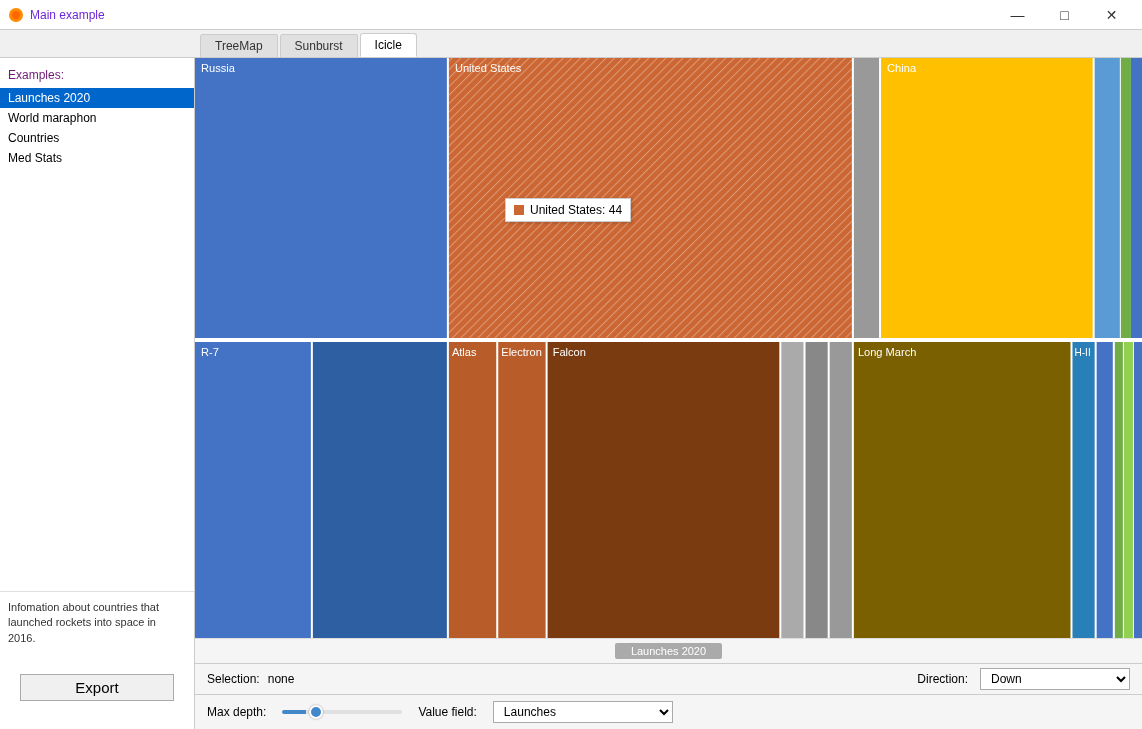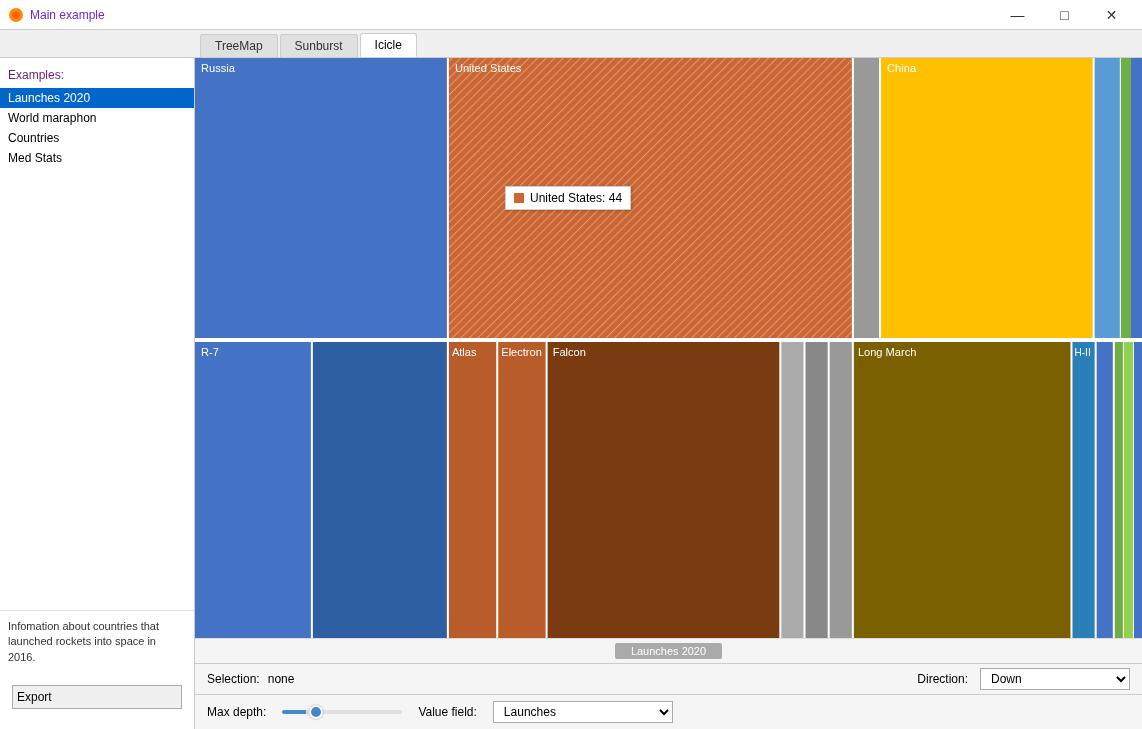--- a/index.html
+++ b/index.html
@@ -53,22 +53,22 @@
       padding: 3px 8px; cursor: pointer; font-size: 12px; color: #000;
     }
     .sidebar-item.selected {
       background: #0066cc; color: #ffffff;
     }
     .sidebar-description {
       padding: 8px; font-size: 11px; color: #333; line-height: 1.4;
       margin-top: auto; border-top: 1px solid #e0e0e0;
     }
     .export-btn {
-      margin: 12px; padding: 4px; border: 1px solid #aaa; background: #f0f0f0;
-      cursor: pointer; font-size: 12px; text-align: left;
+      margin: 20px; padding: 4px; border: 1px solid #aaa; background: #f0f0f0;
+      cursor: pointer; font-size: 15px; text-align: center;
     }
 
     
     .chart-container {
       flex: 1; display: flex; flex-direction: column; background: #ffffff; position: relative;
     }
 
     
     .icicle-area {
       flex: 1; position: relative; overflow: hidden;
@@ -232,21 +232,21 @@
           <rect x="871" y="284" width="22" height="296" fill="#2980b9"></rect>
           <text x="873" y="298" font-size="10" fill="white">H-II</text>
 
           <rect x="895" y="284" width="16" height="296" fill="#4472c4"></rect>
           <rect x="913" y="284" width="8" height="296" fill="#70ad47"></rect>
           <rect x="922" y="284" width="9" height="296" fill="#92d050"></rect>
           <rect x="932" y="284" width="8" height="296" fill="#4472c4"></rect>
         </svg>
 
         
-        <div class="tooltip" style="left: 310px; top: 128px;">
+        <div class="tooltip" style="left: 310px; top: 140px;">
           <span class="tooltip-dot"></span>
           <span>United States: 44</span>
         </div>
 
         
       </div>
 
       <div style="display:flex; justify-content:center; padding: 4px 0; background:#f5f5f5; border-top:1px solid #ddd;">
         <button class="bottom-label-btn">Launches 2020</button>
       </div>

